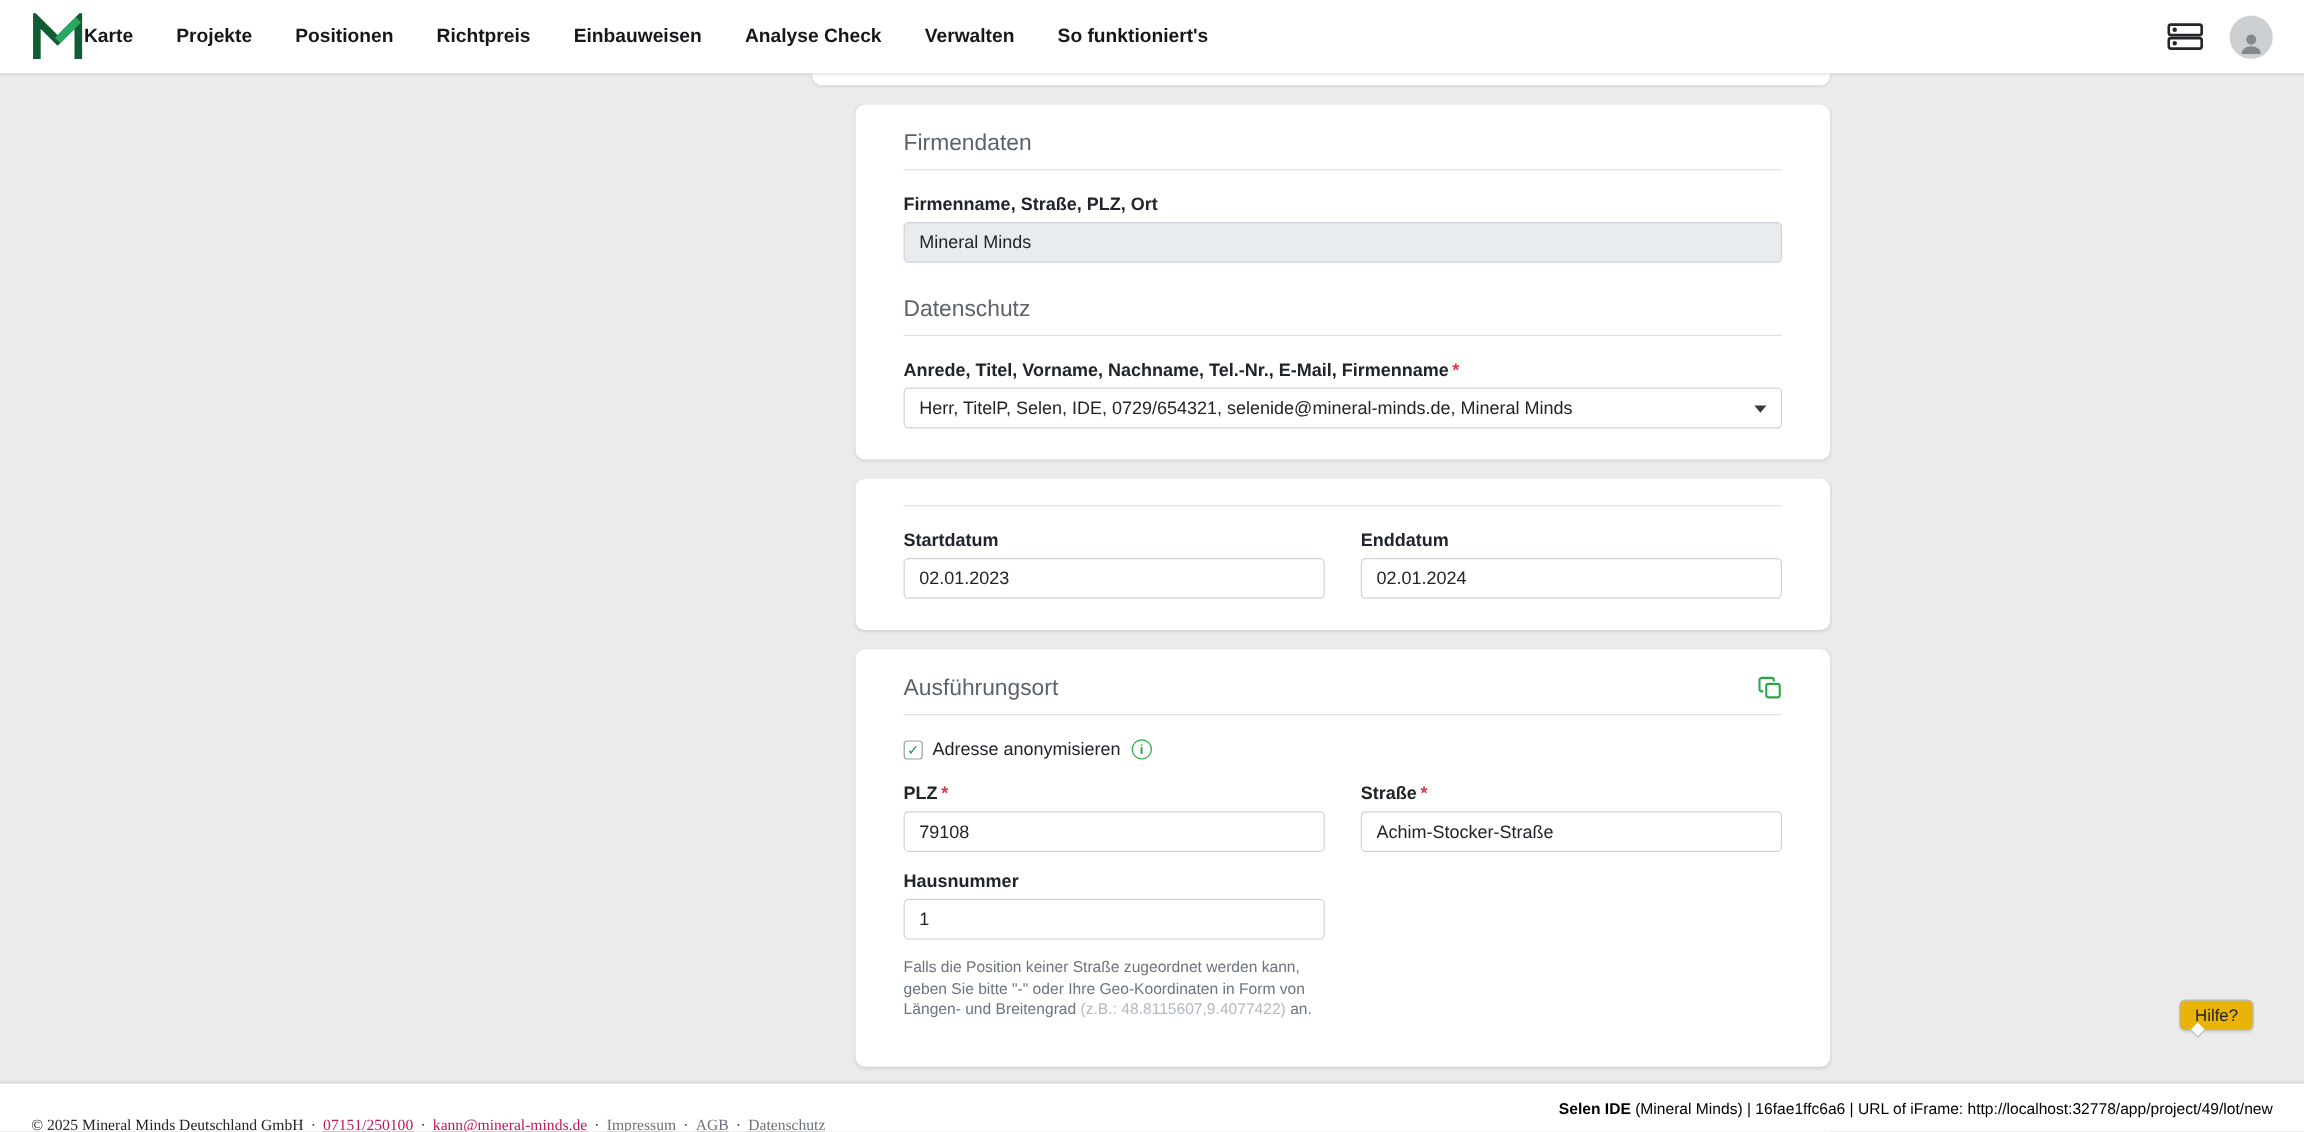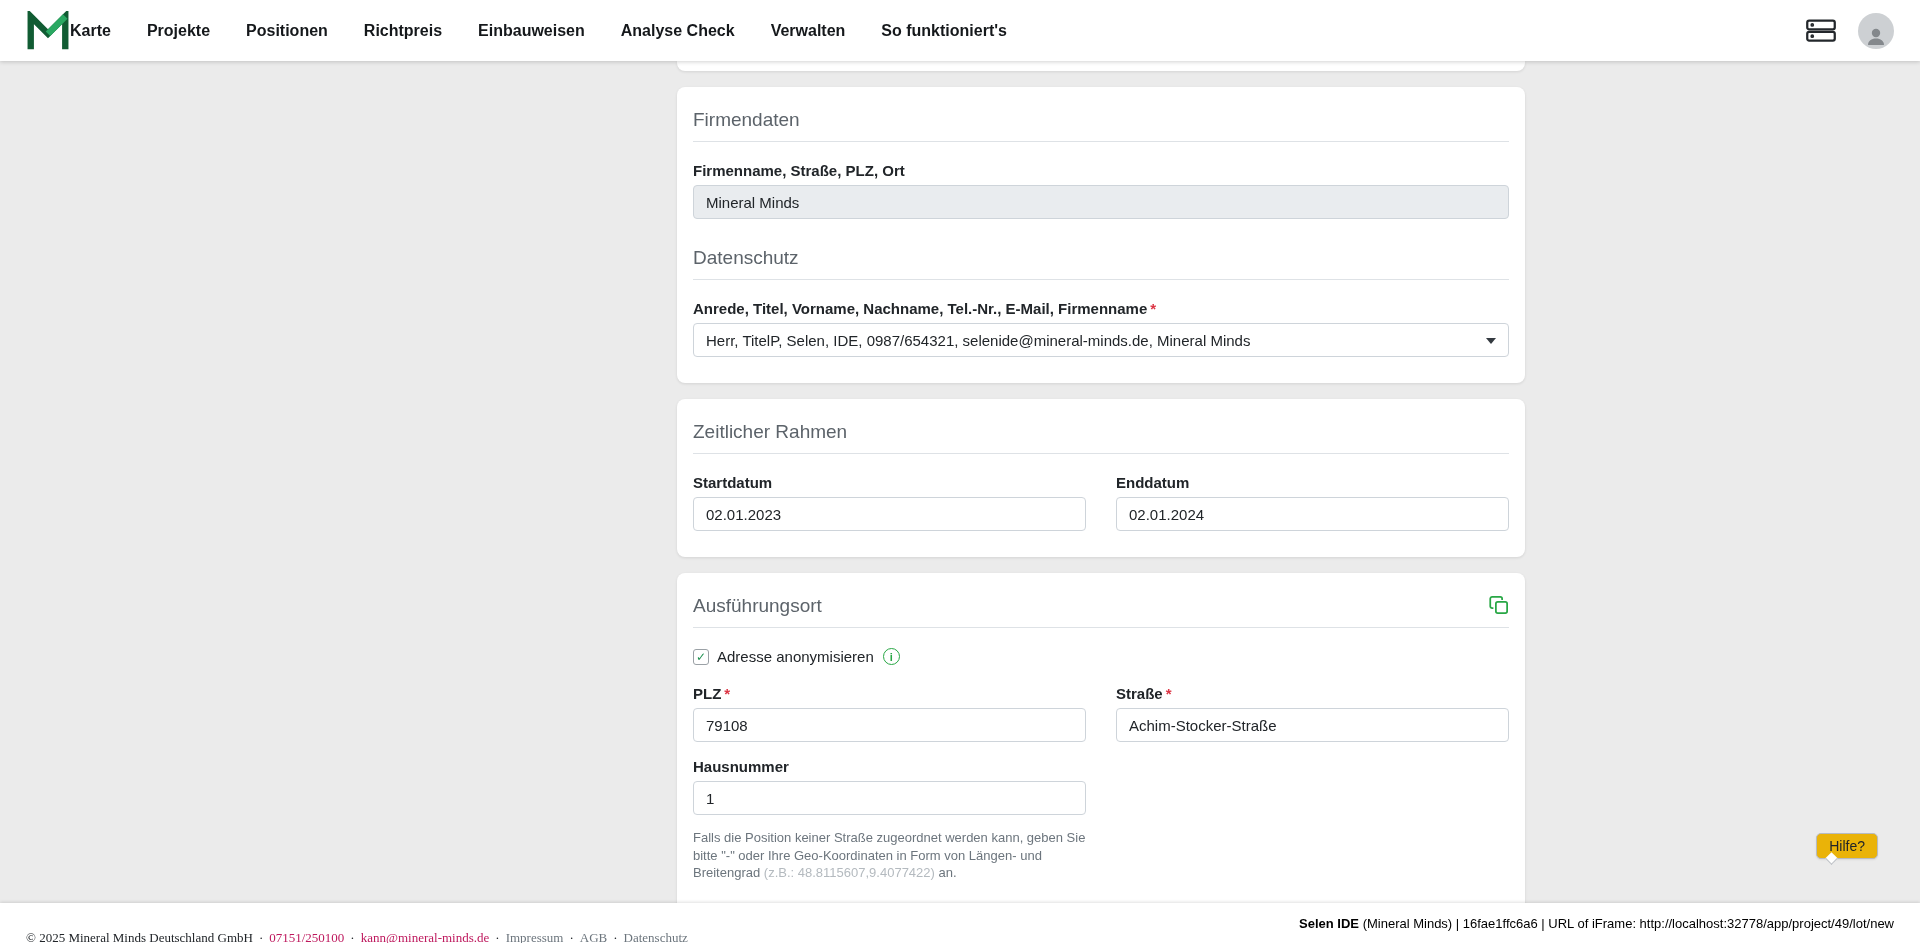--- a/index.html
+++ b/index.html
@@ -38,21 +38,22 @@
   }
 
   
   .content {
     position: absolute; top: 61px; left: 677px; width: 848px; z-index: 1;
   }
   .card {
     background: #fff; border-radius: 8px;
     box-shadow: 0 1px 3px rgba(0,0,0,.10);
     margin-bottom: 16px;
-    padding: 22px 16px 26px;
+    padding: 22px 40px 26px;
+    margin-left: 36px;
   }
   .card-partial-top {
     background: #fff; height: 10px; border-radius: 0 0 8px 8px;
     box-shadow: 0 1px 3px rgba(0,0,0,.10);
     margin-bottom: 16px;
   }
   .card-partial-bottom {
     background: #fff; height: 60px; border-radius: 8px 8px 0 0;
     box-shadow: 0 1px 3px rgba(0,0,0,.10);
     margin-bottom: 0;
@@ -196,27 +197,26 @@
       <span>Firmenname, Straße, PLZ, Ort</span>
     </label>
     <input class="form-control disabled" disabled="" value="Mineral Minds" style="">
 
     <h2 class="section-title mt-28">Datenschutz</h2>
     <hr class="divider">
     <label class="field-label">
       <span>Anrede, Titel, Vorname, Nachname, Tel.-Nr., E-Mail, Firmenname</span><span class="req">*</span>
     </label>
     <div class="select-box">
-      <span>Herr, TitelP, Selen, IDE, 0987/654321, selenide@mineral-minds.de, Mineral Minds</span>
+      <span>Herr, TitelP, Selen, IDE, 0729/654321, selenide@mineral-minds.de, Mineral Minds</span>
       <span class="caret"></span>
     </div>
   </section>
 
   <section class="card">
-    <h2 class="section-title">Zeitlicher Rahmen</h2>
     <hr class="divider">
     <div class="grid2">
       <div>
         <label class="field-label">
           <span>Startdatum</span>
         </label>
         <input class="form-control" value="02.01.2023" style="">
       </div>
       <div>
         <label class="field-label">

